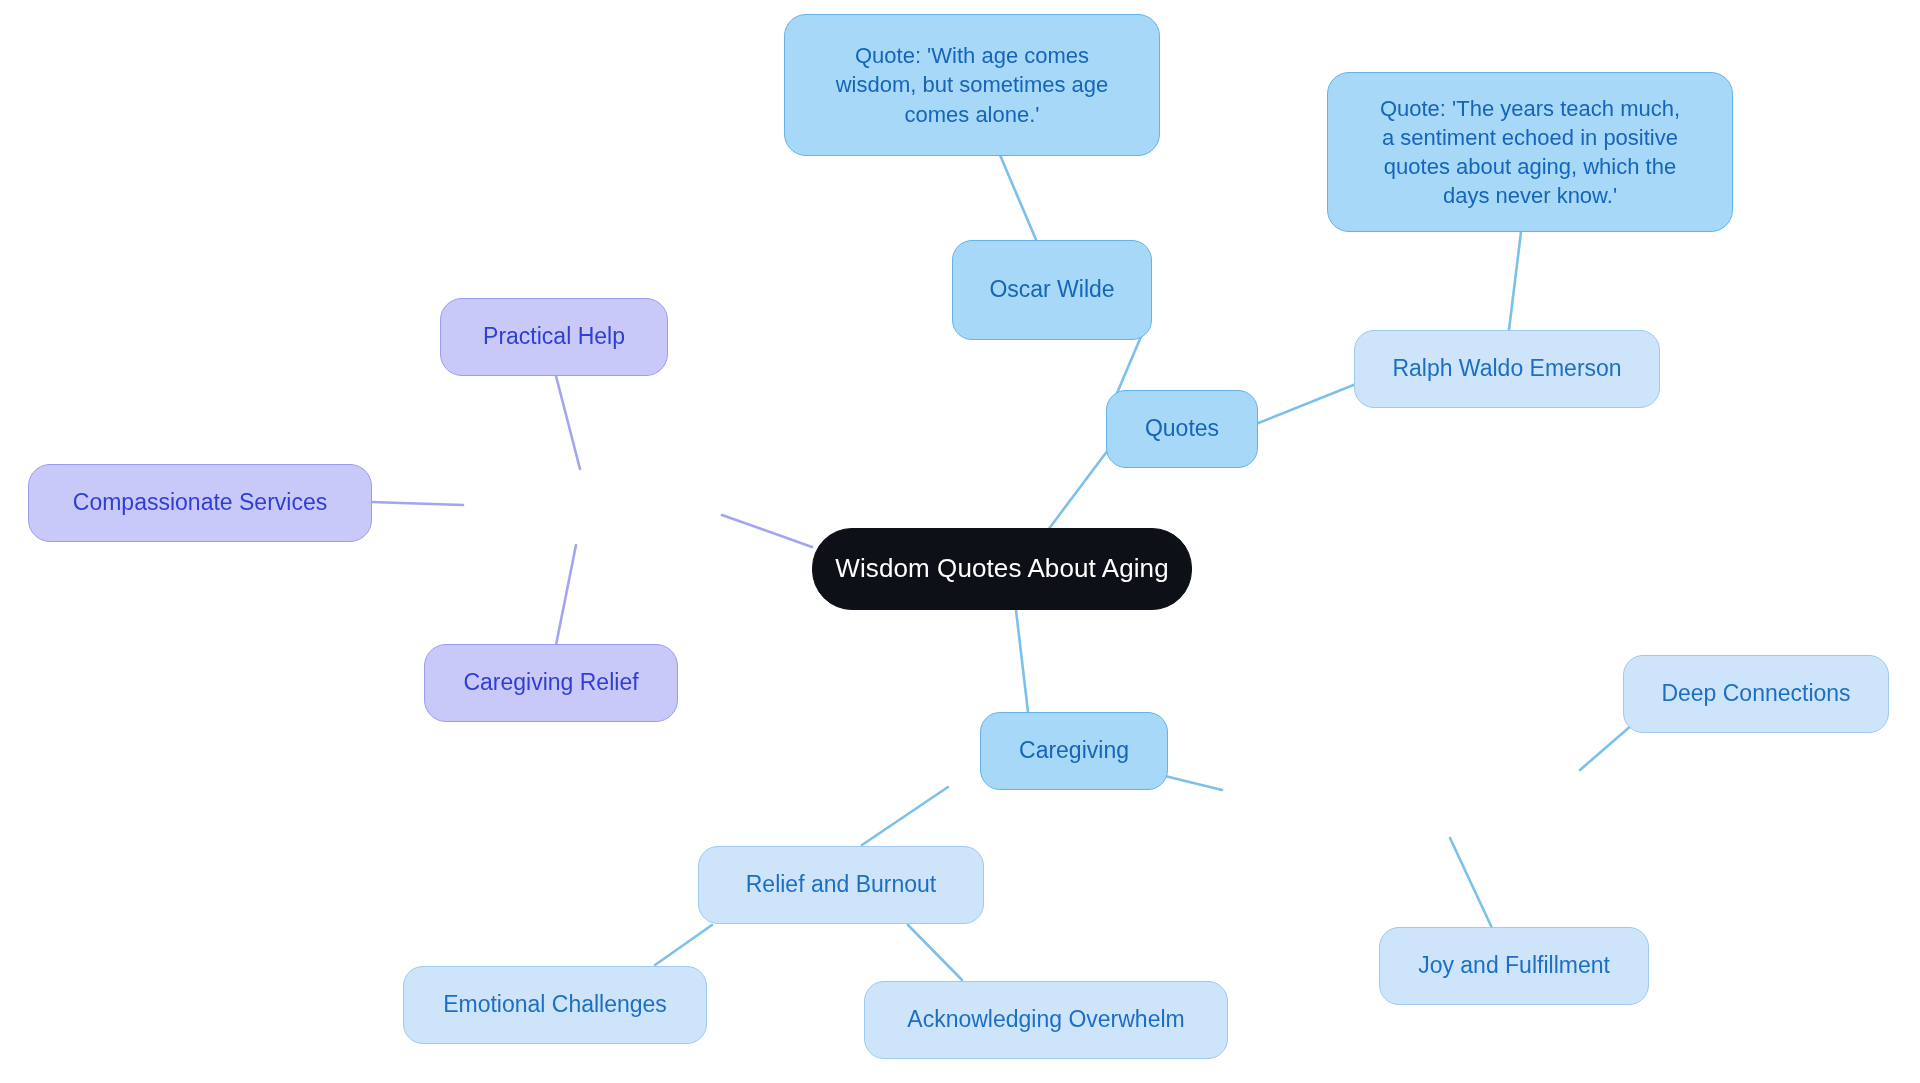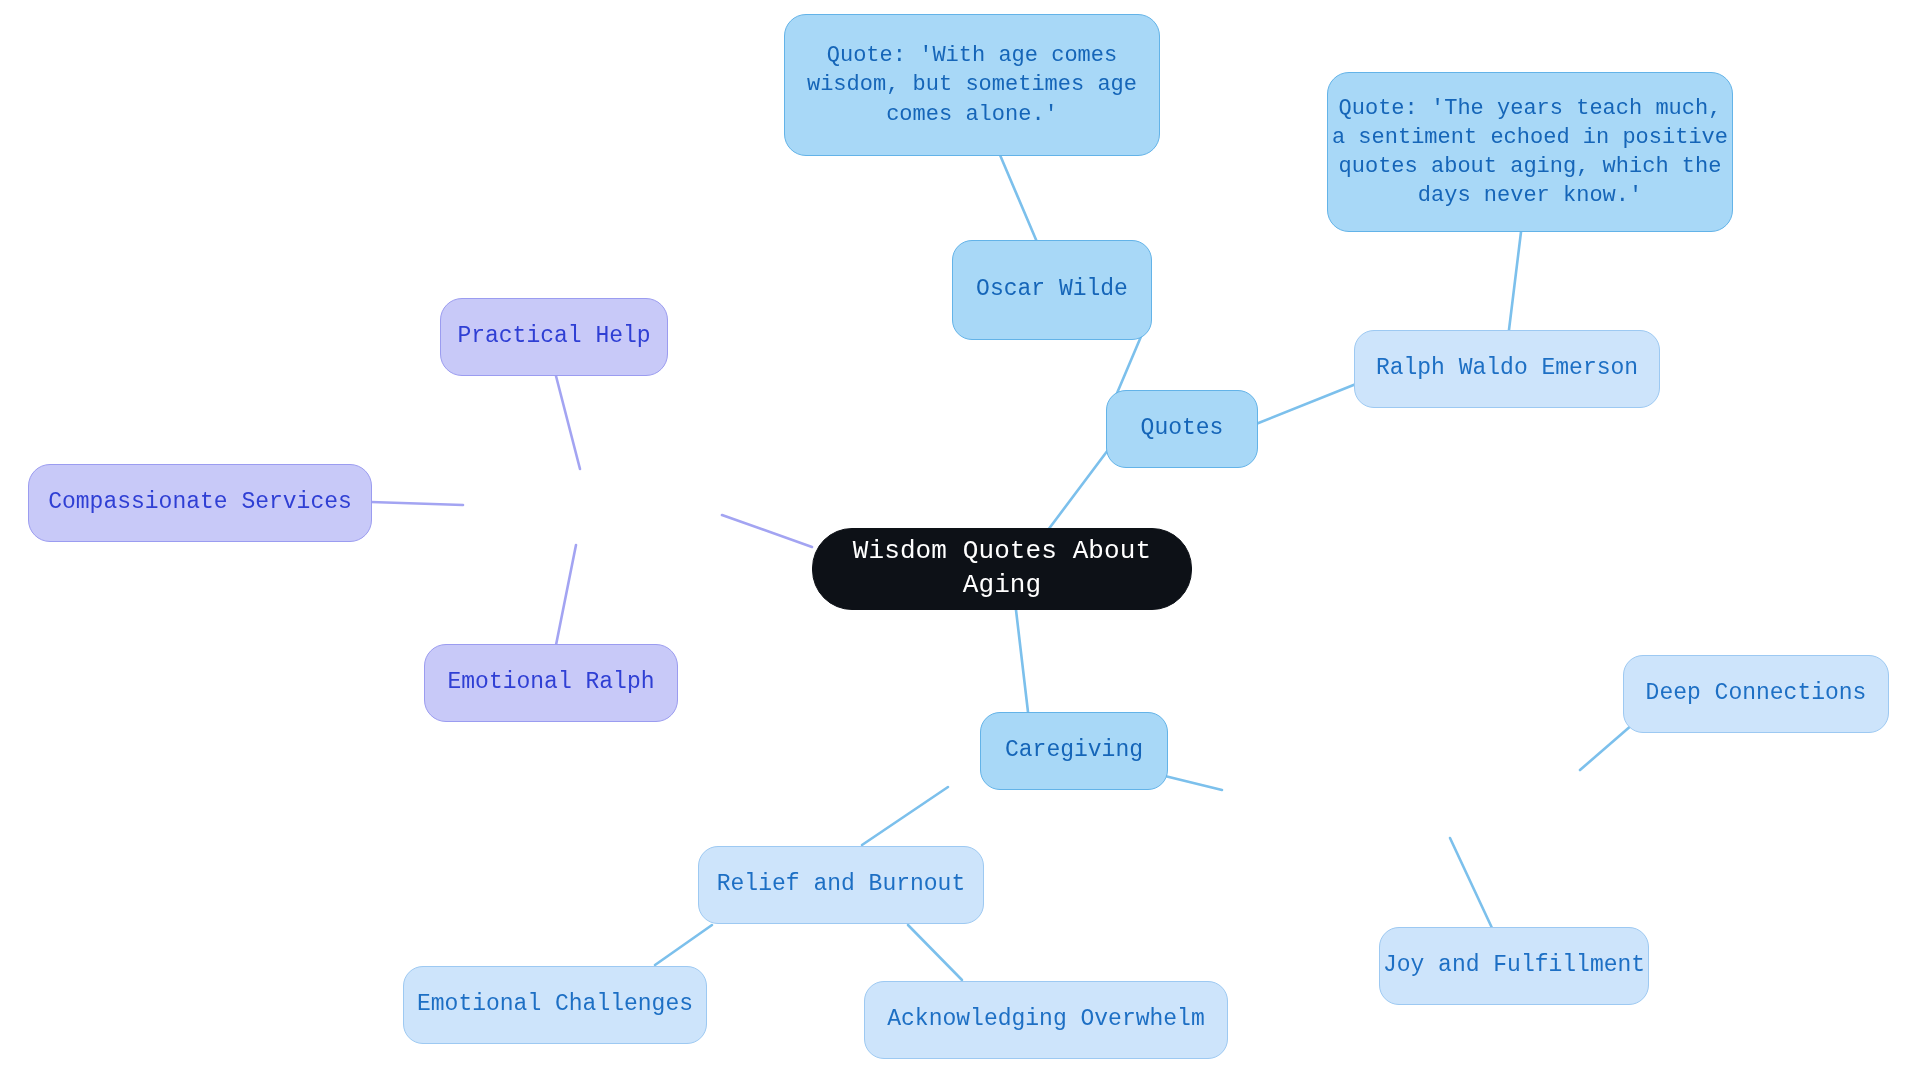--- a/index.html
+++ b/index.html
@@ -36,21 +36,20 @@
     display: flex;
     align-items: center;
     justify-content: center;
     text-align: center;
     border-radius: 14px;
     border-style: solid;
     border-width: 1.5px;
     line-height: 1.30;
     z-index: 2;
     padding: 4px 0;
-    font-family: Liberation Mono, monospace;
   }
   .node-root {
     background: #0d1117;
     border-color: #0d1117;
     color: #ffffff;
     font-size: 26px;
     border-radius: 40px;
     letter-spacing: 0.1px;
   }
   .node-blue-dark {
@@ -162,21 +161,21 @@
 
   <div class="node node-purple" style="left:440px; top:298px; width:228px; height:78px;">
     <span class="node-label">Practical Help</span>
   </div>
 
   <div class="node node-purple" style="left:28px; top:464px; width:344px; height:78px;">
     <span class="node-label">Compassionate Services</span>
   </div>
 
   <div class="node node-purple" style="left:424px; top:644px; width:254px; height:78px;">
-    <span class="node-label">Emotional Ralph</span>
+    <span class="node-label">Caregiving Relief</span>
   </div>
 
   <div class="node node-blue-dark" style="left:934px; top:712px; width:188px; height:78px;margin-left:46px;">
     <span class="node-label">Caregiving</span>
   </div>
 
   <div class="node node-blue-light" style="left:698px; top:846px; width:286px; height:78px;">
     <span class="node-label">Relief and Burnout</span>
   </div>
 

